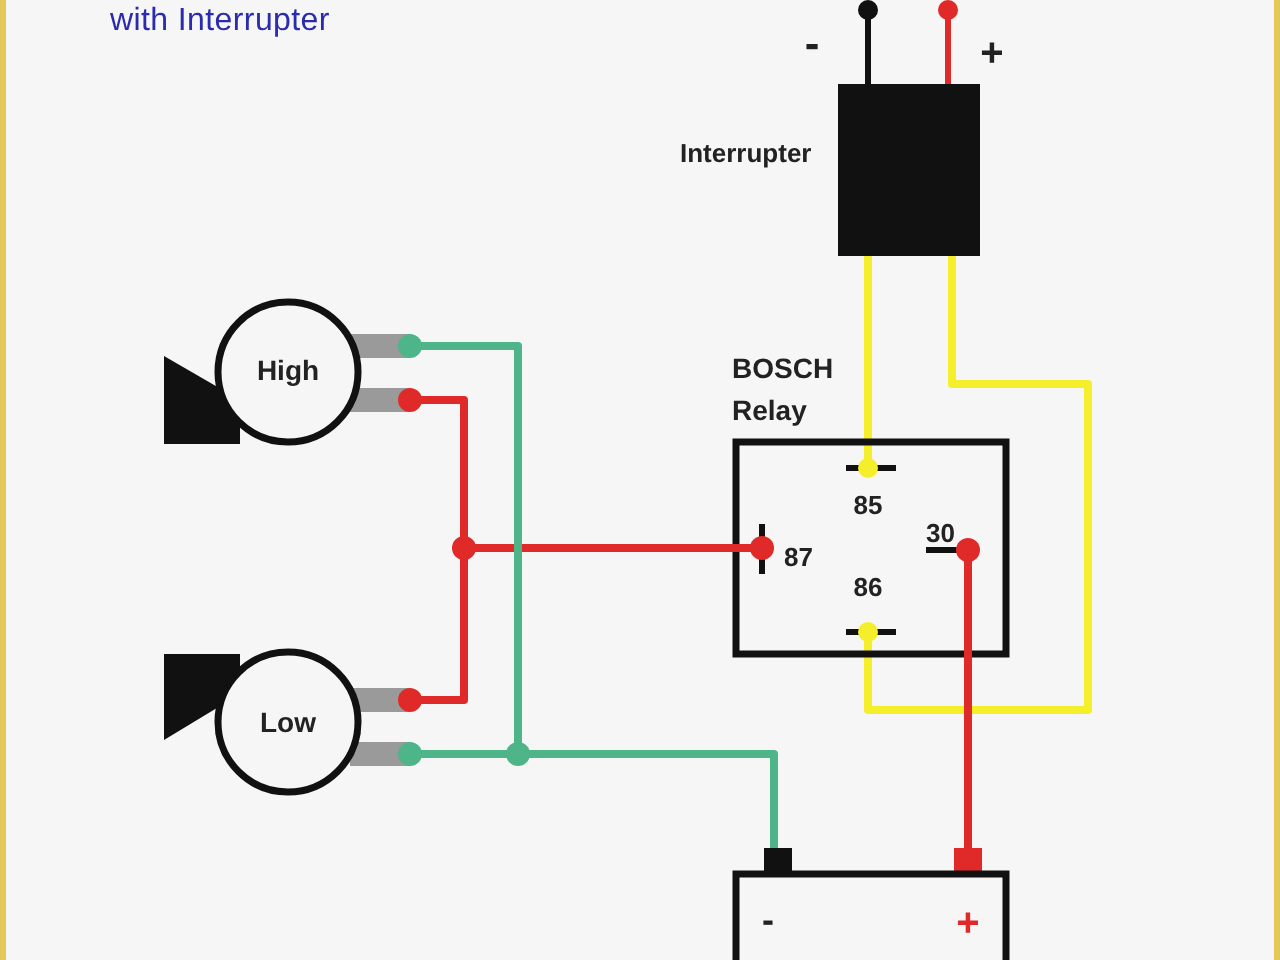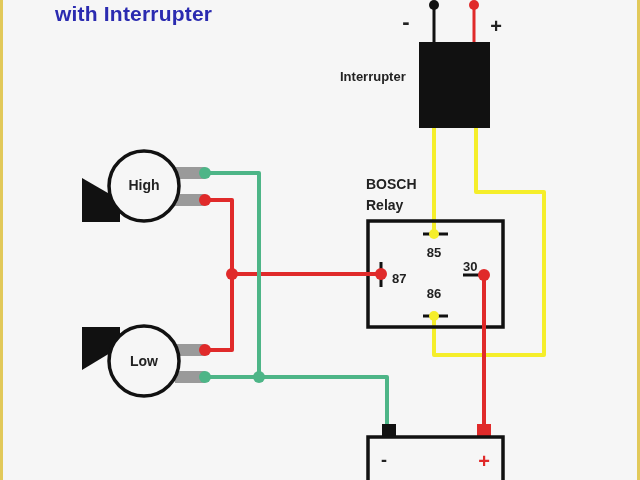--- a/index.html
+++ b/index.html
@@ -1,19 +1,19 @@
 <!DOCTYPE html>
 <html><head>
 <meta charset="utf-8">
 <style>
   html, body { margin: 0; padding: 0; }
   body { width: 640px; height: 480px; overflow: hidden; background: #f6f6f6; position: relative; font-family: "Liberation Sans", sans-serif; }
   .frame-left { position: absolute; left: 0; top: 0; width: 3px; height: 480px; background: #e2c95a; }
   .frame-right { position: absolute; right: 0; top: 0; width: 3px; height: 480px; background: #e2c95a; }
-  .title { position: absolute; left: 55px; top: 2px; font-size: 21px; font-weight: bold; color: #2b2bb0; letter-spacing: 0.2px; }
+  .title { position: absolute; left: 55px; top: 2px; font-size: 16px; font-weight: normal; color: #2b2bb0; letter-spacing: 0.2px; }
   svg { position: absolute; left: 0; top: 0; }
   .lbl { font-family: "Liberation Sans", sans-serif; font-weight: bold; fill: #222; }
 </style>
 </head>
 <body>
 
 <div class="frame-left"></div>
 <div class="frame-right"></div>
 <div class="title">with Interrupter</div>
 

